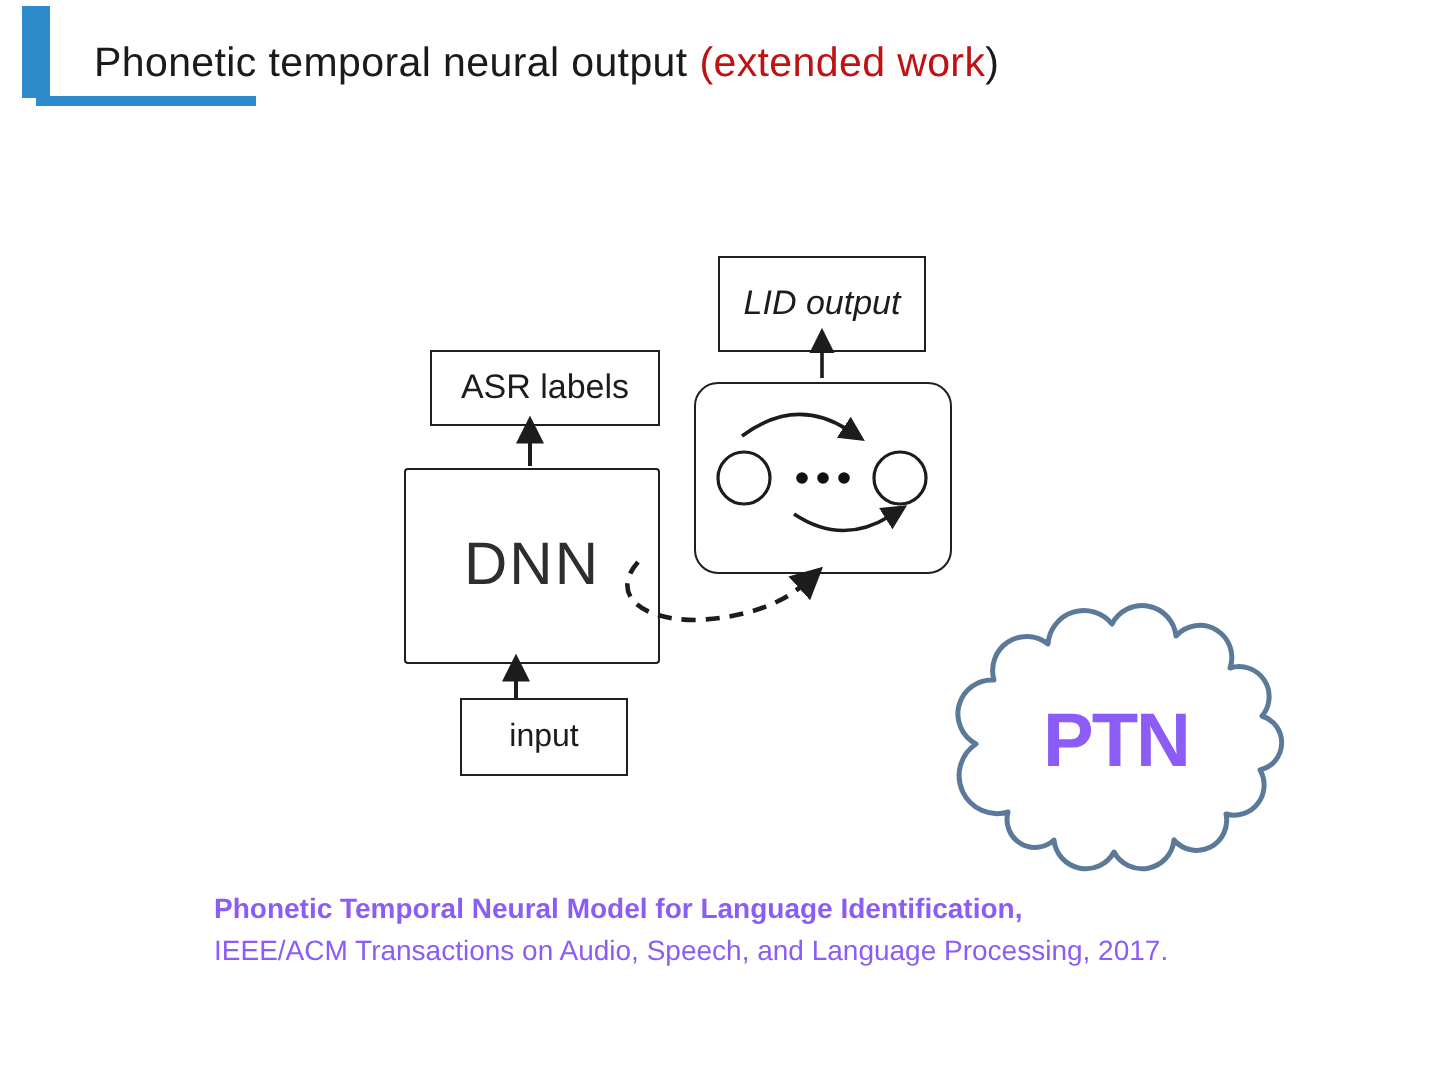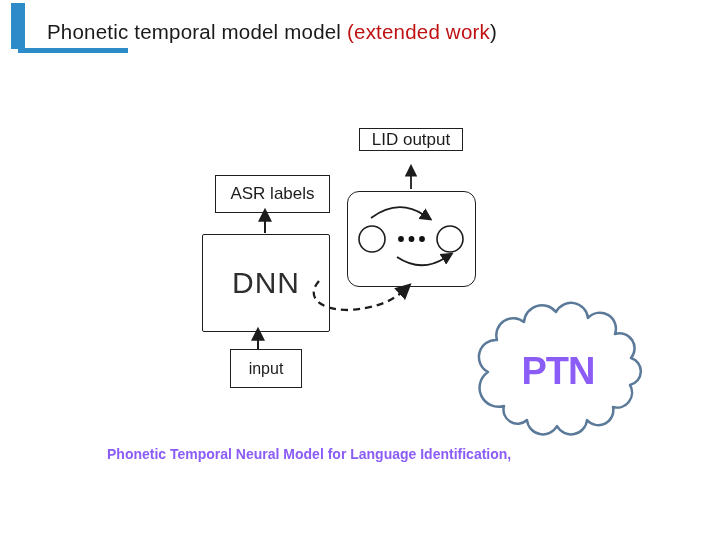--- a/index.html
+++ b/index.html
@@ -7,42 +7,42 @@
          font-family:"Liberation Sans", sans-serif;}
   
   .bar-v{position:absolute;left:11px;top:3px;width:14px;height:46px;background:#2e8bc9;}
   .bar-h{position:absolute;left:18px;top:48px;width:110px;height:5px;background:#2e8bc9;}
   .title{position:absolute;left:47px;top:20px;font-size:20.5px;color:#1a1a1a;
          letter-spacing:0.2px;white-space:nowrap;}
   .title .red{color:#c01212;margin-top:36px;}
   
   .dbox{position:absolute;background:#fff;border:1.7px solid #1f1f1f;box-sizing:border-box;
         display:flex;align-items:center;justify-content:center;color:#1c1c1c;z-index:1;}
-  .box-lid{left:359px;top:128px;width:104px;height:23px;font-size:17px;}
+  .box-lid{left:359px;top:128px;width:104px;height:48px;font-size:17px;font-style:italic;}
   .box-asr{left:215px;top:175px;width:115px;height:38px;font-size:17px;}
   .box-dnn{left:202px;top:234px;width:128px;height:98px;border-radius:2px;
            border-width:1.5px;font-size:30px;color:#2e2e2e;letter-spacing:1px;}
   .box-rnn{left:347px;top:191px;width:129px;height:96px;border-radius:12px;border-width:1.5px;}
-  .box-input{left:230px;top:349px;width:72px;height:39px;font-size:16px;}
+  .box-input{left:230px;top:349px;width:84px;height:39px;font-size:16px;}
   svg.overlay{position:absolute;left:0;top:0;z-index:2;pointer-events:none;}
   .ptn{position:absolute;left:506px;top:350px;width:104px;text-align:center;z-index:3;
        font-size:38px;font-weight:bold;color:#8b5cf6;letter-spacing:-1px;}
   .citation{position:absolute;left:107px;top:444px;width:570px;font-size:14px;
             line-height:21px;color:#8b5cf6;}
   .citation .c1{font-weight:bold;}
 </style>
 </head>
 <body>
 
 <div class="slide">
 
   <div class="bar-v"></div>
   <div class="bar-h"></div>
 
-  <div class="title"><span>Phonetic temporal model model </span><span class="red">(extended work</span><span>)</span></div>
+  <div class="title"><span>Phonetic temporal neural output </span><span class="red">(extended work</span><span>)</span></div>
 
   <div class="dbox box-lid">
     <span>LID output</span>
   </div>
   <div class="dbox box-asr">
     <span>ASR labels</span>
   </div>
   <div class="dbox box-dnn">
     <span>DNN</span>
   </div>
@@ -87,15 +87,16 @@
              A 16 16 0 0 1 557 426
              A 16 16 0 0 1 527 420
              A 14 14 0 0 1 504 406
              A 19 19 0 0 1 488 372 Z" fill="#ffffff" stroke="#5b7a99" stroke-width="2.5" stroke-linejoin="round"></path>
   </svg>
 
   <div class="ptn">PTN</div>
 
   <div class="citation">
     <div class="c1">Phonetic Temporal Neural Model for Language Identification,</div>
+    <div>IEEE/ACM Transactions on Audio, Speech, and Language Processing, 2017.</div>
   </div>
 
 </div>
 
 </body></html>

